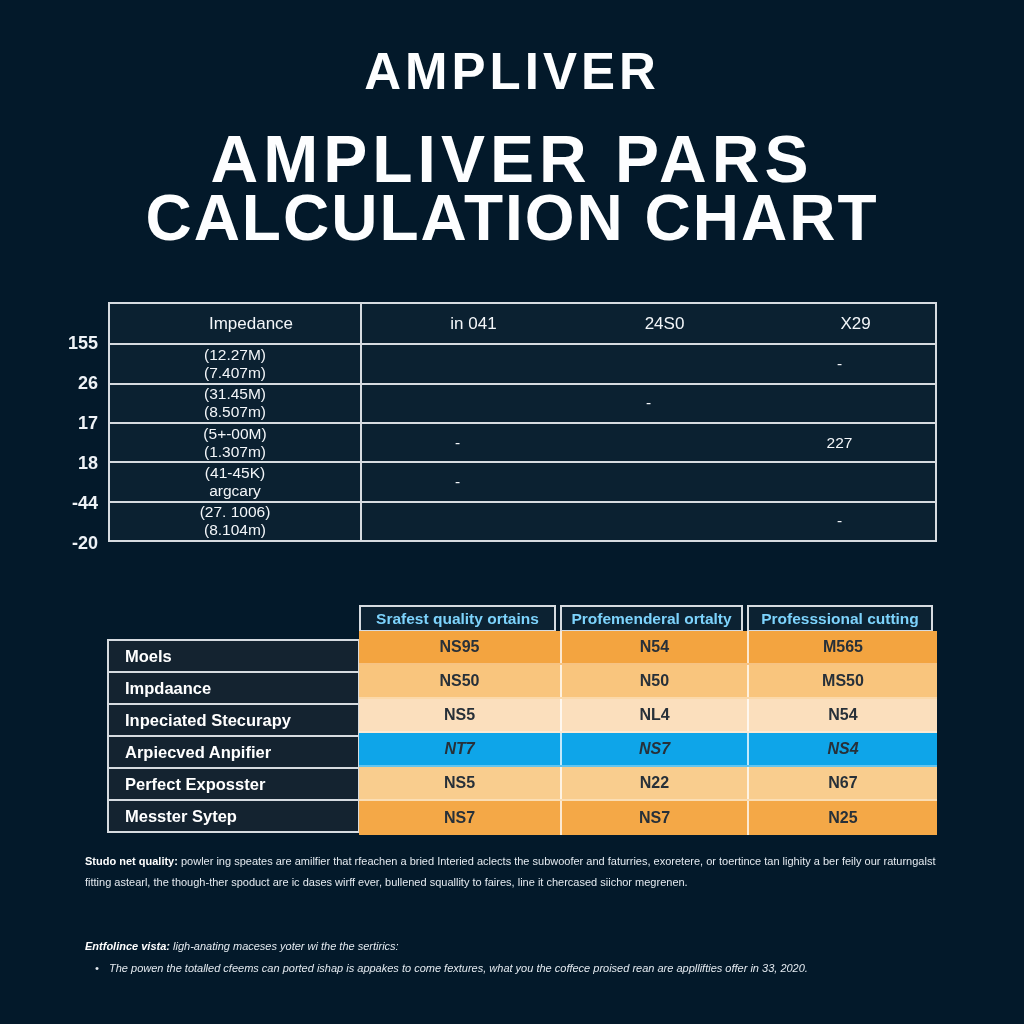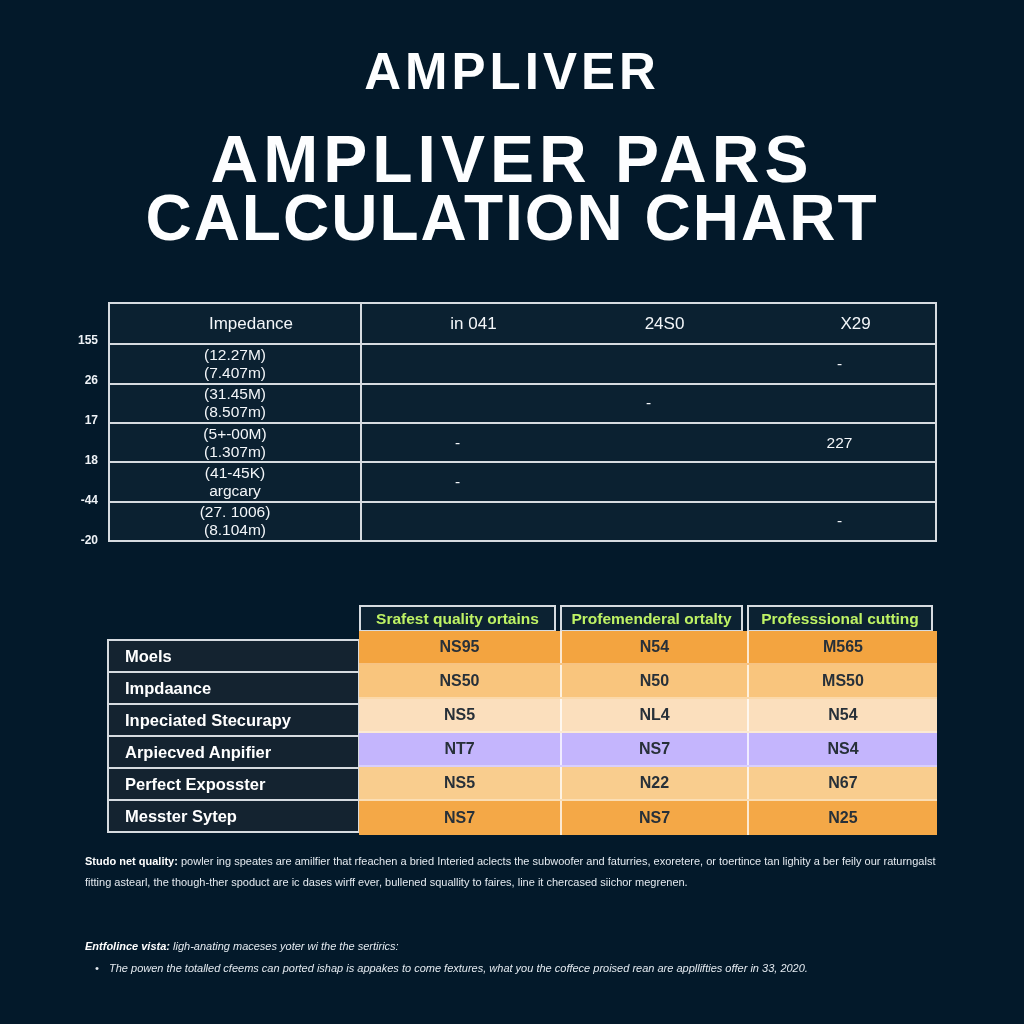--- a/index.html
+++ b/index.html
@@ -28,30 +28,30 @@
     display:grid;grid-template-rows:repeat(6,1fr);
     background:rgba(255,255,255,0.035);
   }
   .t1r{display:grid;grid-template-columns:252px 1fr 1fr 1fr;border-top:2px solid var(--line);}
   .t1r:first-child{border-top:none;}
   .t1c{display:flex;flex-direction:column;align-items:center;justify-content:center;
        font-size:15.5px;line-height:18px;color:var(--ink);}
   .t1c.imp{border-right:2px solid var(--line);}
   .t1r.head .t1c{font-size:17px;padding-left:32px;}
   .axis-label{position:absolute;left:34px;width:64px;text-align:right;
-       font-size:12px;font-weight:600;color:#eef2f6;}
+       font-size:18px;font-weight:600;color:#eef2f6;}
   
   .t2head{
     position:absolute;left:359px;top:599px;width:578px;height:33px;
     display:grid;grid-template-columns:197px 183px 186px;column-gap:4px;
   }
   .t2head .hbox{
     border:2px solid var(--line);box-sizing:border-box;background:rgba(255,255,255,0.04);
     display:flex;align-items:center;justify-content:center;
-    font-size:15.5px;font-weight:700;color:#bef264;margin-top:6px;
+    font-size:15.5px;font-weight:700;color:#7dd3fc;margin-top:6px;
   }
   .t2labels{position:absolute;left:107px;top:631px;width:253px;}
   .t2labels .lbox{
     height:34px;border:2px solid var(--line);box-sizing:border-box;margin-top:-2px;
     background:#142330;display:flex;align-items:center;padding-left:16px;
     font-size:16.5px;font-weight:600;color:#fff;
   }
   .t2labels .lbox:first-child{margin-top:8px;}
   .t2vals{position:absolute;left:359px;top:631px;width:578px;}
   .t2vals .vrow{
@@ -167,21 +167,21 @@
     <div class="vrow" style="background: rgb(249, 197, 125);">
       <div class="vcell">NS50</div>
       <div class="vcell">N50</div>
       <div class="vcell">MS50</div>
     </div>
     <div class="vrow" style="background: rgb(251, 223, 189);">
       <div class="vcell">NS5</div>
       <div class="vcell">NL4</div>
       <div class="vcell">N54</div>
     </div>
-    <div class="vrow" style="background: #c4b5fd;">
+    <div class="vrow" style="background: #0ea5e9; font-style: italic;">
       <div class="vcell">NT7</div>
       <div class="vcell">NS7</div>
       <div class="vcell">NS4</div>
     </div>
     <div class="vrow" style="background: rgb(249, 205, 142);">
       <div class="vcell">NS5</div>
       <div class="vcell">N22</div>
       <div class="vcell">N67</div>
     </div>
     <div class="vrow" style="background: rgb(244, 168, 71);">

